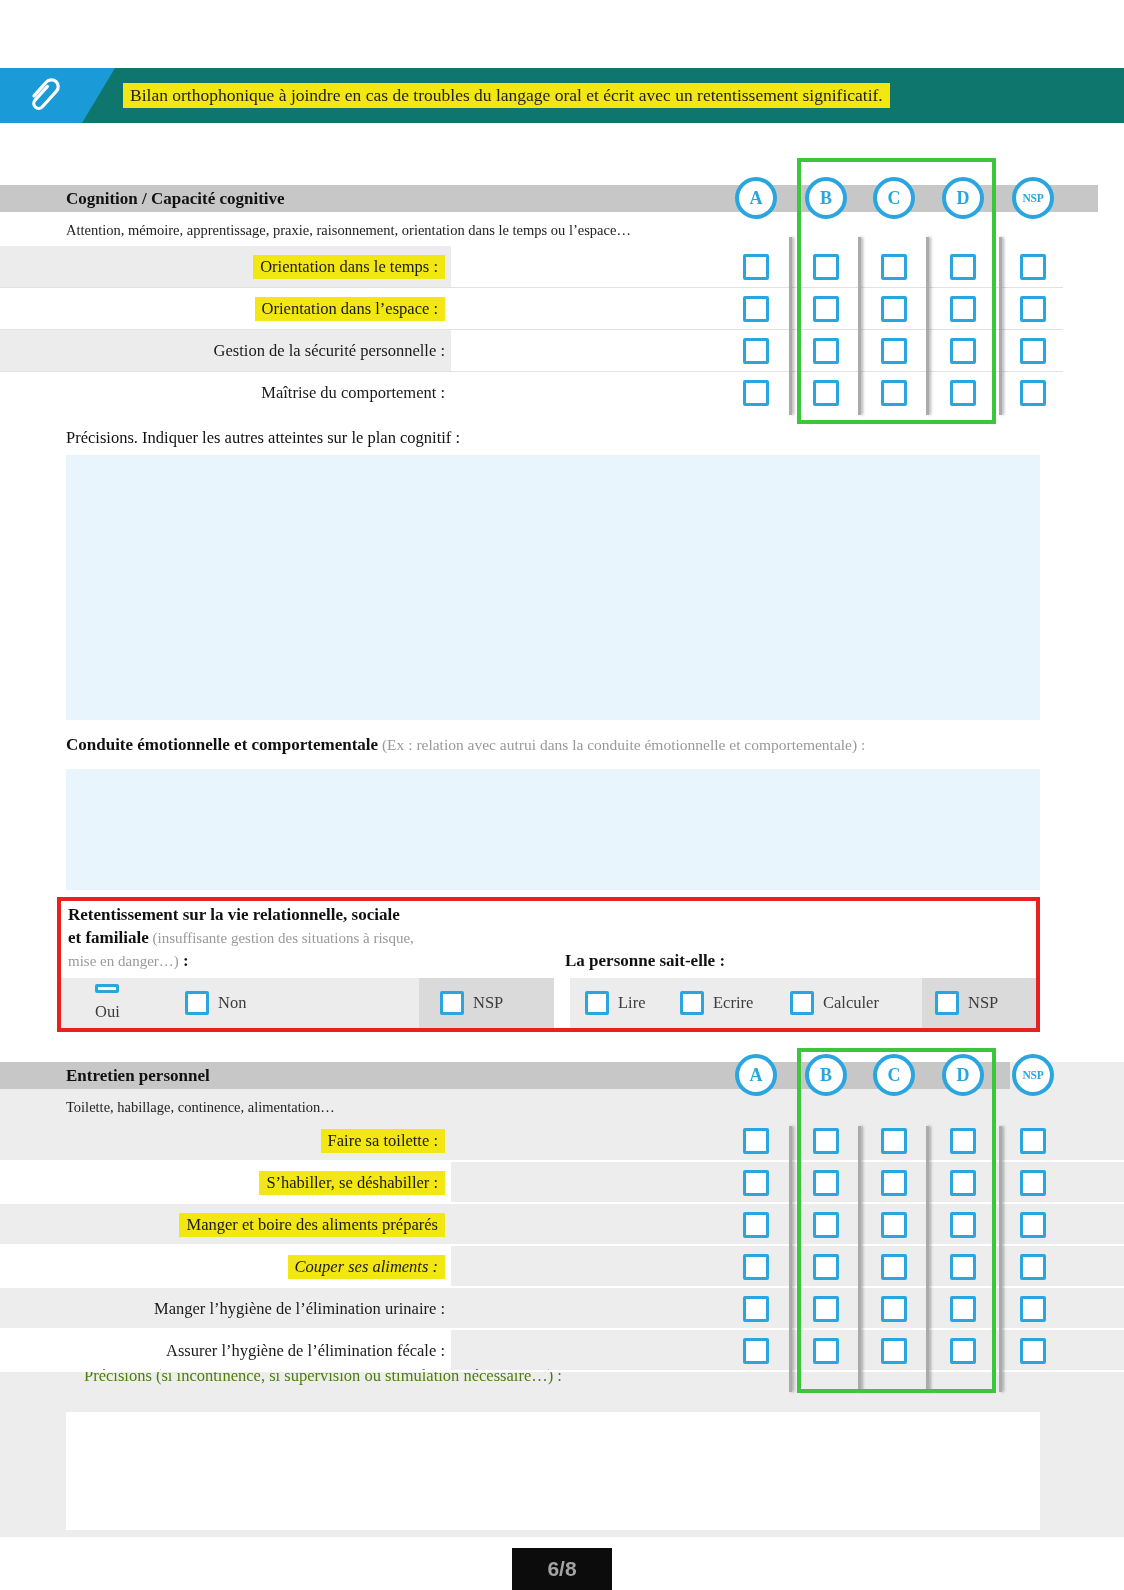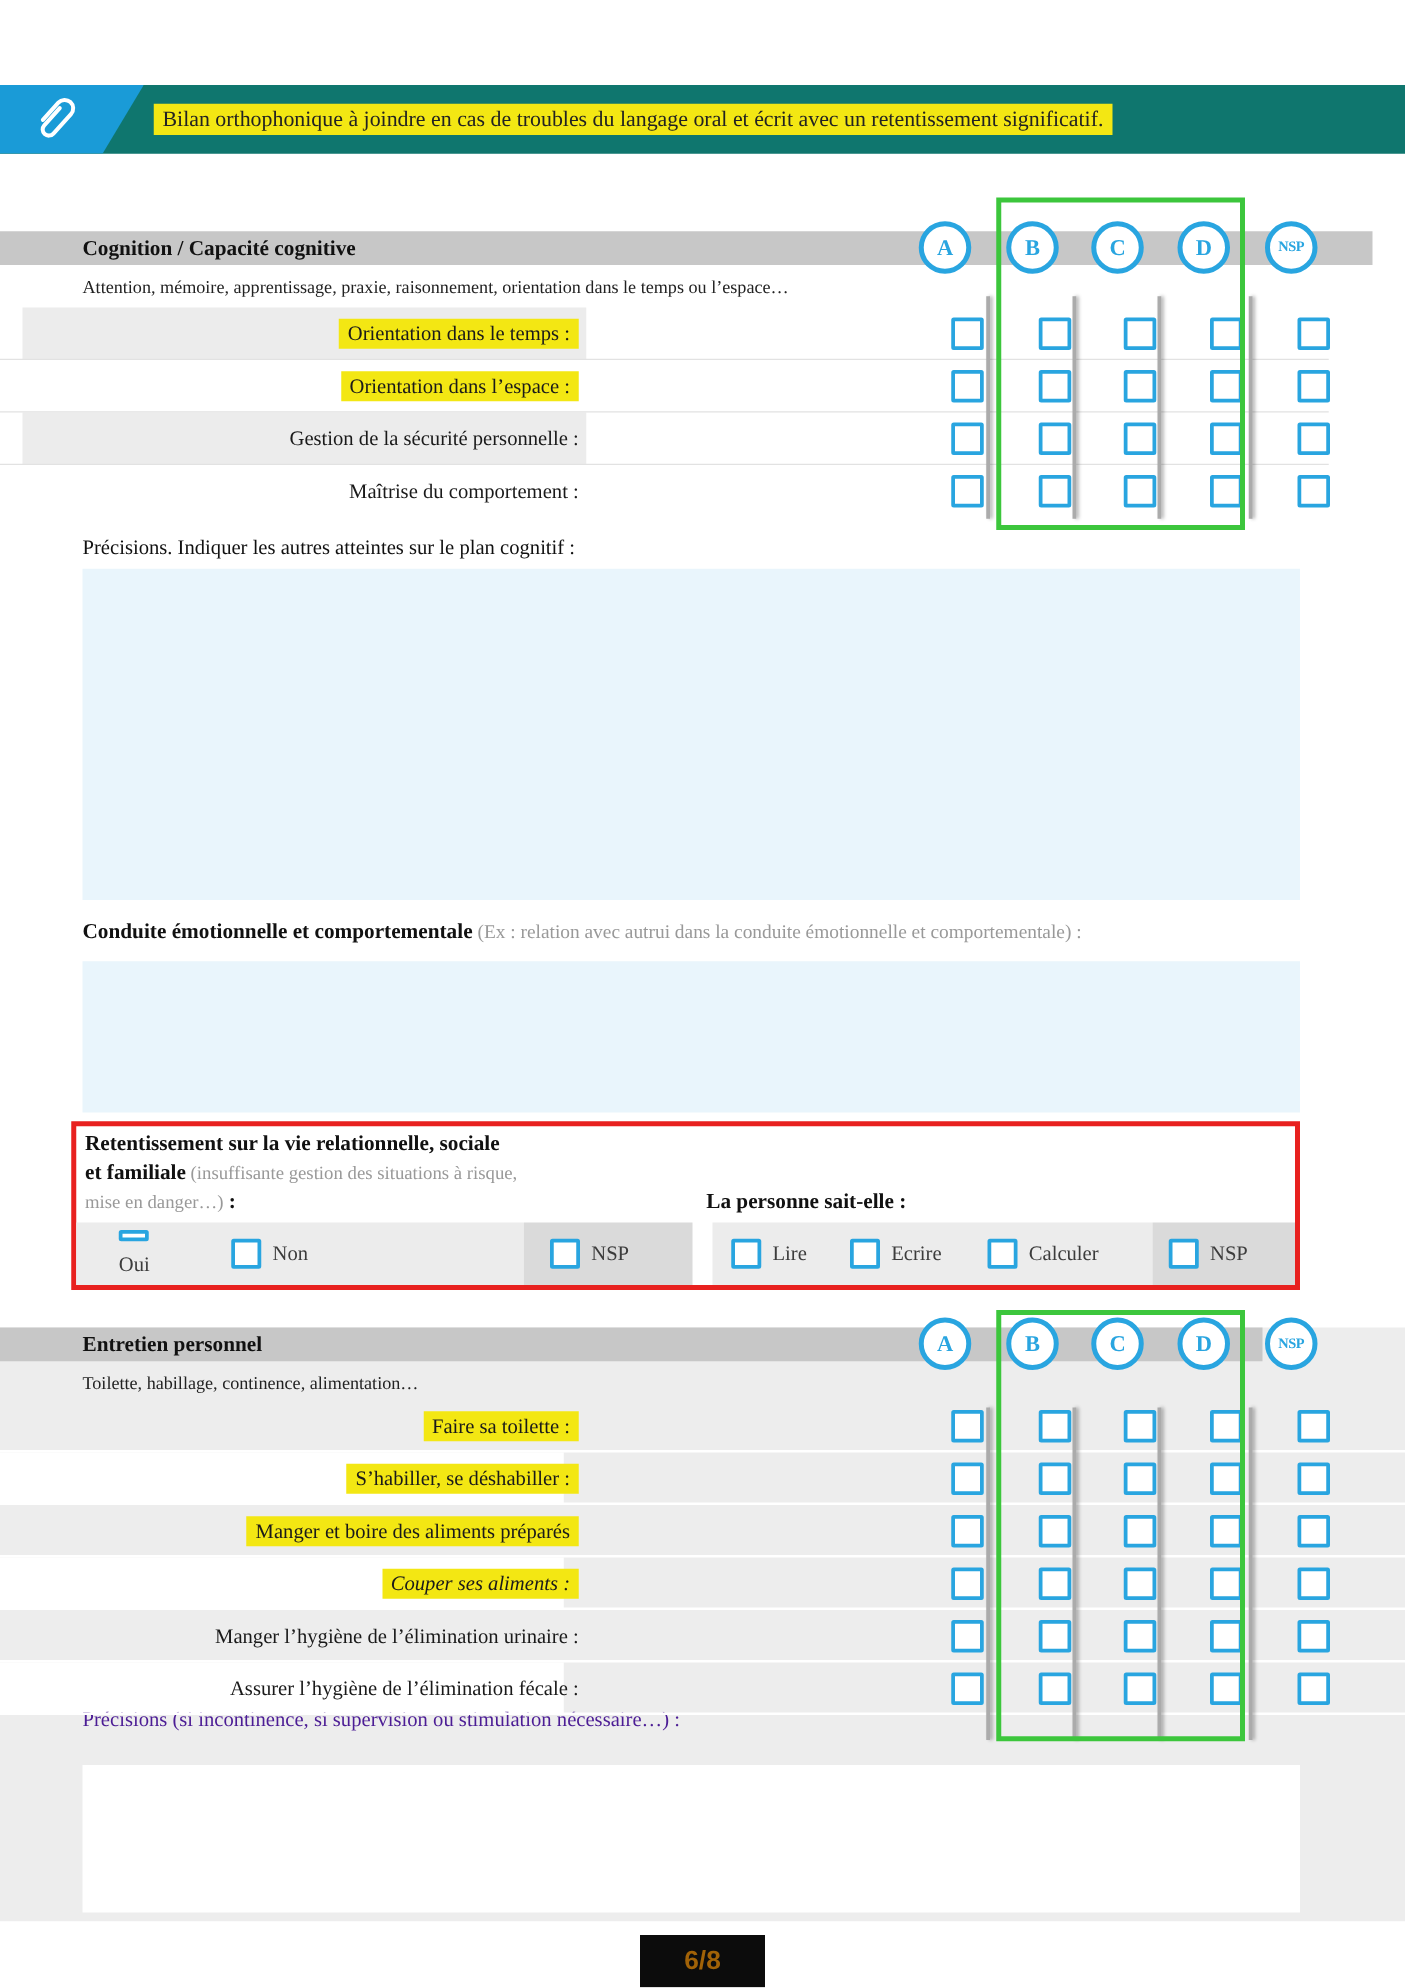--- a/index.html
+++ b/index.html
@@ -16,21 +16,21 @@
   
   .bar{position:absolute;height:27px;background:#c7c7c7;}
   .bar-title{position:absolute;left:66px;top:0;height:27px;display:flex;align-items:center;
              font-weight:bold;font-size:17px;color:#111;}
   
   .circle{position:absolute;width:34px;height:34px;border:4px solid #29a5e0;border-radius:50%;
           background:#fff;color:#29a5e0;font-weight:bold;font-size:18px;
           display:flex;align-items:center;justify-content:center;z-index:6;}
   .circle.nsp{font-size:11.5px;letter-spacing:-.3px;}
   
-  .row{position:absolute;left:18px;width:1063px;height:42px;padding-left:39px;}
+  .row{position:absolute;left:0;width:1063px;height:42px;padding-left:39px;}
   .row .lbl{position:absolute;left:0;top:0;width:445px;height:42px;display:flex;
             align-items:center;justify-content:flex-end;font-size:16.5px;color:#1a1a1a;}
   .stripe{position:absolute;left:0;top:0;width:451px;height:42px;background:#ececec;}
   .cb{position:absolute;width:26px;height:26px;top:8px;background:#fff;border:3px solid #29a5e0;
       border-radius:2px;box-sizing:border-box;z-index:3;}
   .col-a{left:743px}.col-b{left:813px}.col-c{left:881px}.col-d{left:950px}.col-n{left:1020px}
   .vdiv{position:absolute;width:3px;background:#ababab;box-shadow:2px 0 3px rgba(0,0,0,.3);z-index:2;}
   .green-box{position:absolute;left:797px;width:191px;border:4px solid #3cc63c;z-index:5;}
   .hline{position:absolute;left:0;width:1063px;height:1px;background:#e2e2e2;z-index:1;}
   .wline{position:absolute;left:0;width:1124px;height:2px;background:#fff;z-index:1;}
@@ -48,21 +48,21 @@
   .opt{position:absolute;top:83px;height:38px;display:flex;align-items:center;gap:9px;z-index:5;}
   .opt .cb2{width:24px;height:24px;background:#fff;border:3px solid #29a5e0;border-radius:2px;
             box-sizing:border-box;}
   .opt span{font-size:16.5px;color:#3c3c3c;}
   
   .ent-bg{position:absolute;left:0;top:1062px;width:1124px;height:475px;background:#ededed;z-index:0;}
   .white-strip{position:absolute;left:0;width:451px;height:42px;background:#fff;}
   .white-box{position:absolute;left:66px;top:1412px;width:974px;height:118px;background:#fff;}
   
   .page-badge{position:absolute;left:512px;top:1548px;width:100px;height:42px;background:#0c0c0c;
-              color:#a16207;display:flex;align-items:center;justify-content:center;
+              color:#a3a3a3;display:flex;align-items:center;justify-content:center;
               font-family:"Liberation Sans",sans-serif;font-weight:bold;font-size:21px;}
 </style>
 </head>
 <body>
 
 <div class="page">
 
   <div class="banner">
     <div class="banner-flag">
       <div class="banner-clip">
@@ -278,18 +278,18 @@
       </div>
     <div class="cb col-a"></div>
     <div class="cb col-b"></div>
     <div class="cb col-c"></div>
     <div class="cb col-d"></div>
     <div class="cb col-n"></div>
   </div>
 
   <div class="green-box" style="top:1048px;height:337px;"></div>
 
-  <div class="plabel" style="top:1366px;color:#4c1d95;">Précisions (si incontinence, si supervision ou stimulation nécessaire…) :</div>
+  <div class="plabel" style="top:1366px;color:#4d7c0f;margin-left:18px;">Précisions (si incontinence, si supervision ou stimulation nécessaire…) :</div>
   <div class="white-box"></div>
 
   <div class="page-badge">6/8</div>
 
 </div>
 
 </body></html>

